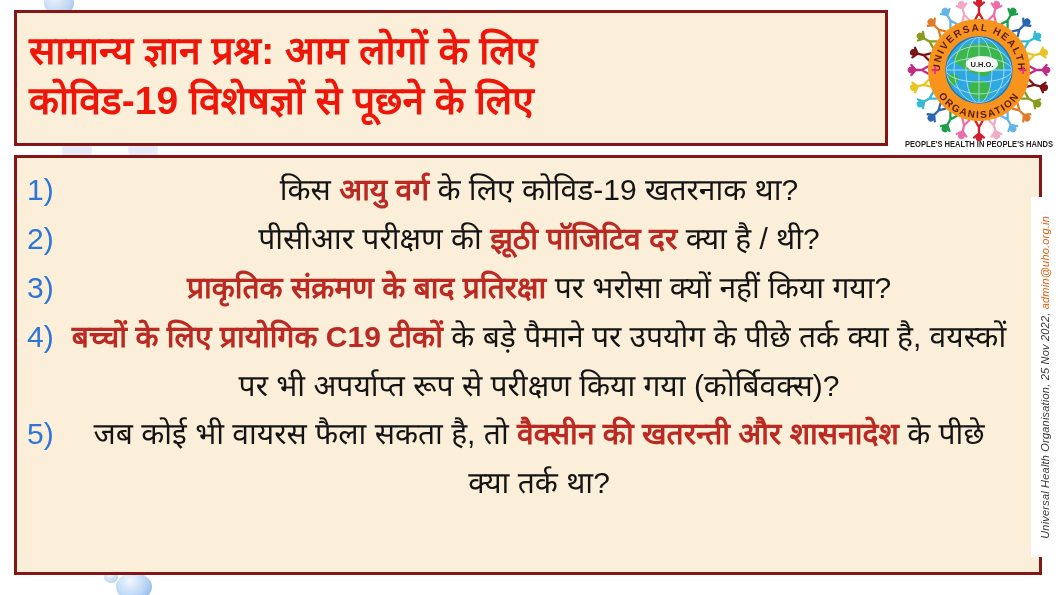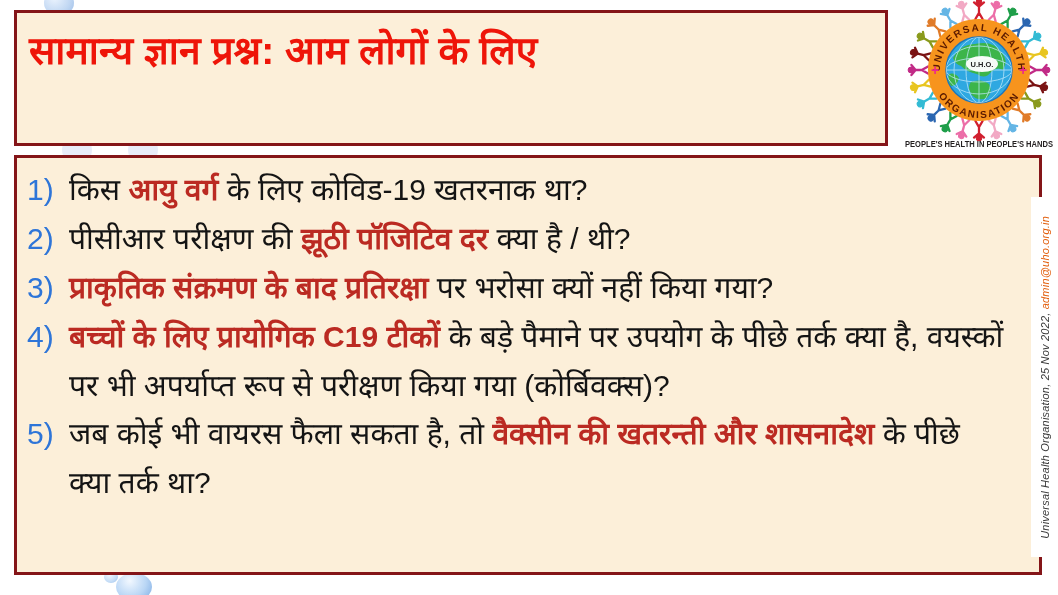--- a/index.html
+++ b/index.html
@@ -37,21 +37,21 @@
 
   
   .content-box{
     position:absolute;left:14px;top:155px;width:1028px;height:420px;
     box-sizing:border-box;border:3px solid #841518;background:#fcefd9;
     padding:8px 30px 6px 10px;z-index:1;
   }
   ul.questions{list-style:none;margin:0;padding:0;}
   li.q{display:flex;align-items:flex-start;font-size:30px;line-height:1.63;color:#141414;}
   .qnum{flex:0 0 42px;color:#2e75d8;}
-  .qtext{flex:1 1 auto;}
+  .qtext{flex:1 1 auto;text-align:center;}
   .hl{color:#bb2a22;font-weight:bold;}
   .nm{color:#141414;}
 
   
   .credit-strip{
     position:absolute;right:0;top:197px;width:27px;height:360px;
     background:#ffffff;z-index:2;
     display:flex;align-items:center;justify-content:center;
   }
   .credit-text{
@@ -67,20 +67,21 @@
 <div class="slide">
 
   <div class="bubble bubble-top"></div>
   <div class="bubble bubble-gap-1"></div>
   <div class="bubble bubble-gap-2"></div>
   <div class="bubble bubble-bottom"></div>
   <div class="bubble bubble-bottom-small"></div>
 
   <div class="title-box">
     <div class="title-line">सामान्य ज्ञान प्रश्न: आम लोगों के लिए</div>
+    <div class="title-line">कोविड-19 विशेषज्ञों से पूछने के लिए</div>
   </div>
 
   <div class="logo-wrap">
     <svg width="156" height="152" viewBox="0 0 156 152">
       <defs>
         <g id="person">
           <circle cx="0" cy="-8" r="2.9"></circle>
           <path d="M0,-4.6 L0,2.8 M0,-3.4 L-5,-7.6 M0,-3.4 L5,-7.6 M0,2.8 L-3.6,9 M0,2.8 L3.6,9" fill="none" stroke-width="2.3" stroke-linecap="round"></path>
         </g>
         <path id="arcTop" d="M39,70 A39,39 0 0 1 117,70" fill="none"></path>

